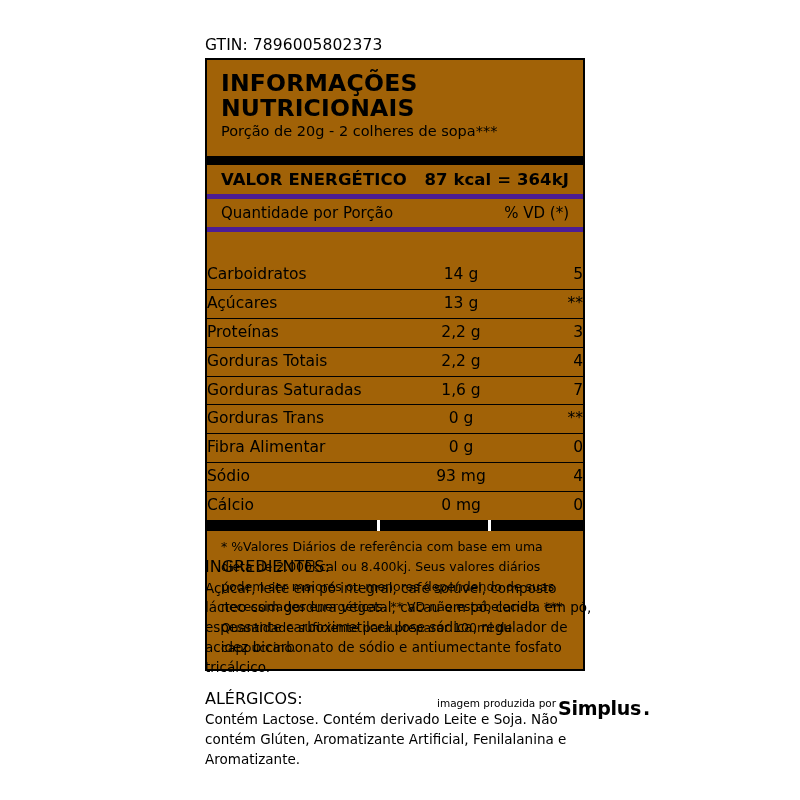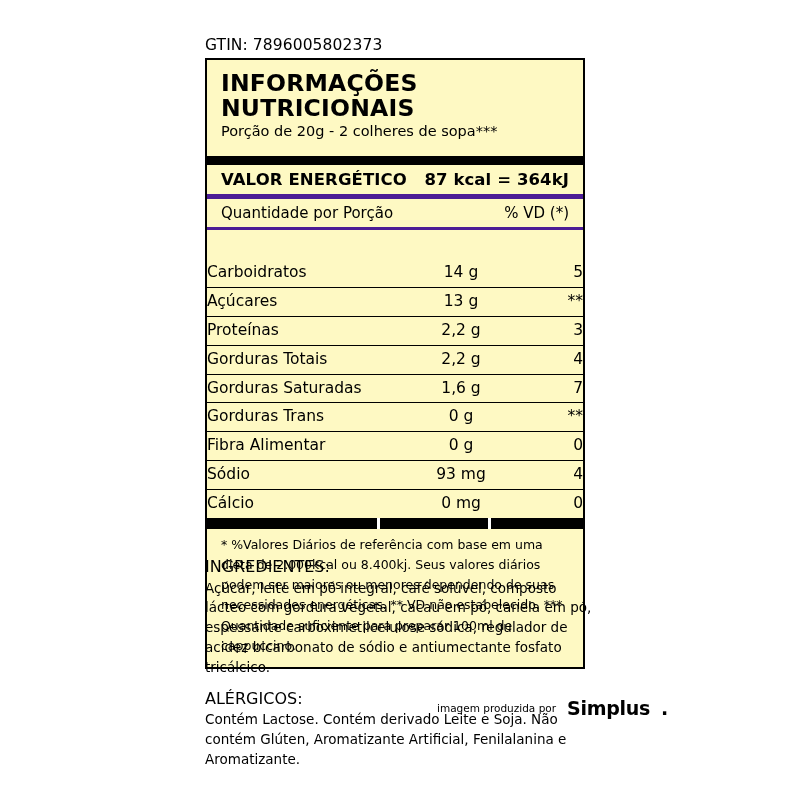--- a/index.html
+++ b/index.html
@@ -33,21 +33,21 @@
   }
 
   
   .panel {
     position: absolute;
     left: 205px;
     top: 58px;
     width: 380px;
     border: 2px solid #000;
     box-sizing: border-box;
-    background: #fef9c3;
+    background: #a16207;
   }
 
   .panel-title {
     font-size: 23.5px;
     font-weight: bold;
     letter-spacing: 0.2px;
     padding: 11px 14px 1px 14px;
     line-height: 1.05;
   }
 
@@ -73,21 +73,21 @@
     border-bottom: 5px solid #4c1d95;
     letter-spacing: 0.1px;
   }
 
   .qty-head {
     display: flex;
     justify-content: space-between;
     align-items: baseline;
     font-size: 15px;
     padding: 5px 14px 5px 14px;
-    border-bottom: 3px solid #4c1d95;
+    border-bottom: 5px solid #4c1d95;
   }
 
   table.nutri {
     width: 100%;
     border-collapse: collapse;
     font-size: 15.5px;
     margin-top: 29px;
   }
   table.nutri td {
     border-bottom: 1px solid #000;
@@ -150,22 +150,22 @@
     font-size: 13.5px;
     line-height: 1.47;
     margin: 0 0 10px 0;
   }
 
   .credit {
     position: absolute;
     left: 437px;
     top: 697px;
     display: flex;
-    align-items: center;
-    gap: 11px;
+    align-items: flex-start;
+    gap: 2px;
   }
   .credit .by {
     font-size: 10.5px;
     color: #000;
   }
   .credit .brand {
     font-size: 19px;
     font-weight: bold;
     letter-spacing: -0.3px;
   }

